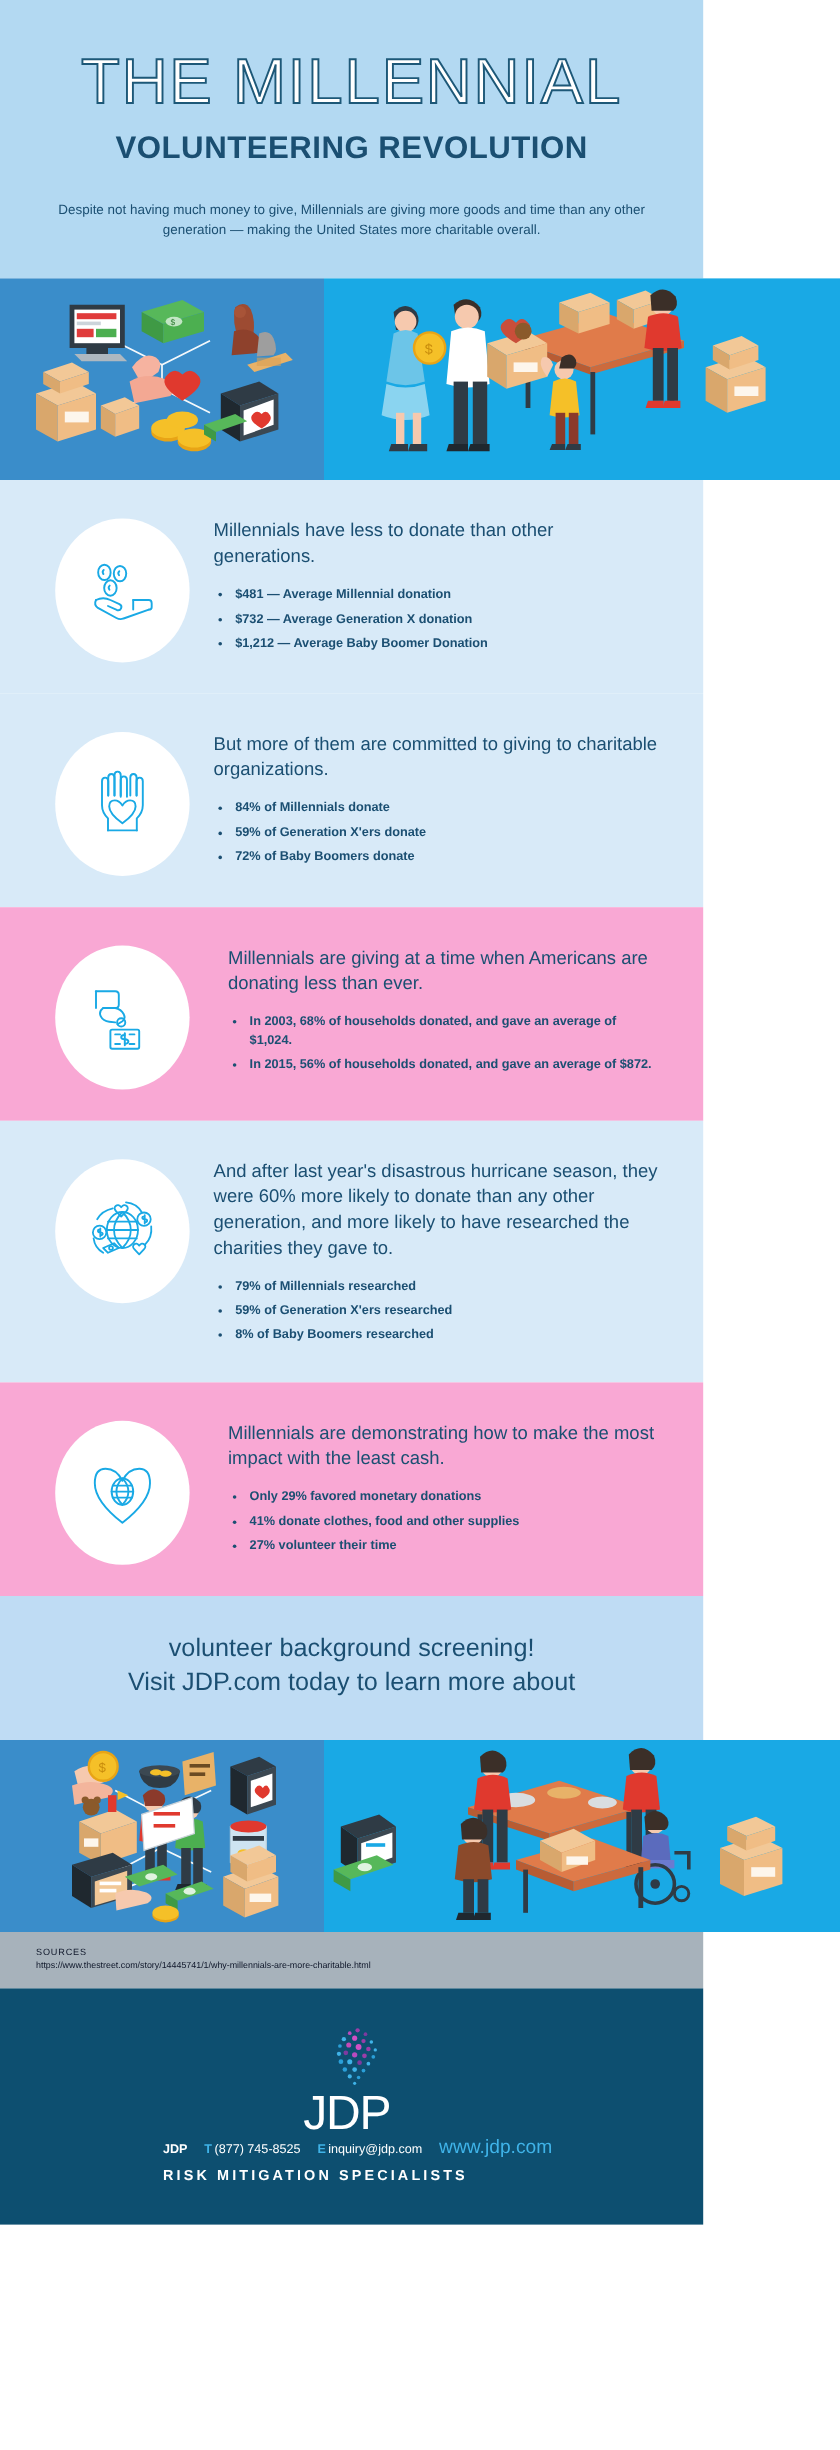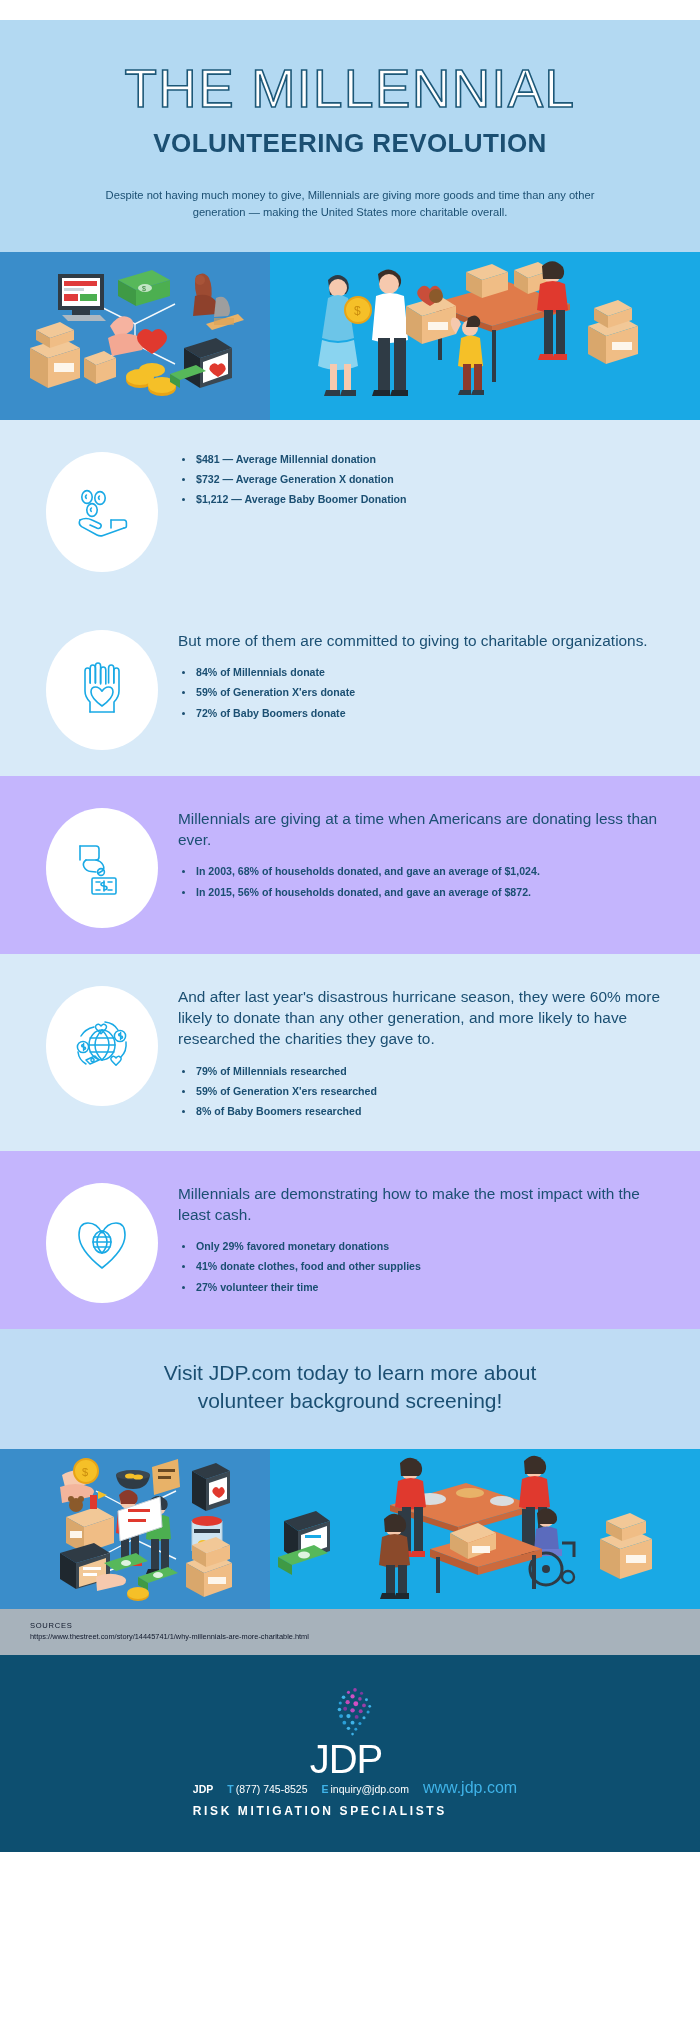--- a/index.html
+++ b/index.html
@@ -3,21 +3,21 @@
 <meta charset="utf-8">
 <style>
   * { margin:0; padding:0; box-sizing:border-box; }
   html,body { width:700px; }
   body {
     font-family:"Liberation Sans", sans-serif;
     background:#ffffff;
     width:700px;
     overflow-x:hidden;
   }
-  .page { width:700px; position:relative;margin-top:20px; }
+  .page { width:586px; position:relative; }
 
   
   .header {
     background:#b3d9f2;
     padding:42px 40px 30px 40px;
     text-align:center;
   }
   .title-outline {
     font-size:53px;
     letter-spacing:1.5px;
@@ -52,21 +52,21 @@
   .illus-band { display:flex; width:700px; height:168px; }
   .illus-left  { width:270px; background:#3a8dca; position:relative; overflow:hidden; }
   .illus-right { flex:1; background:#19a9e5; position:relative; overflow:hidden; }
   .illus-band.bottom { height:160px; }
   .illus-band.bottom .illus-left { width:270px; background:#3a8dca; }
   .illus-band.bottom .illus-right { background:#19a9e5; }
   .illus-svg { position:absolute; inset:0; width:100%; height:100%; }
 
   
   .section { display:flex; align-items:flex-start; padding:26px 30px 26px 26px; }
-  .section.alt-a { background:#c4b5fd; }
+  .section.alt-a { background:#f9a8d4;gap:12px; }
   .section.alt-b { background:#d8eaf8; }
 
   .icon-wrap {
     width:152px; flex:0 0 152px;
     display:flex; align-items:center; justify-content:center;
     padding-top:6px;
   }
   .icon-circle {
     width:112px; height:120px;
     background:#ffffff;
@@ -331,20 +331,21 @@
           <ellipse cx="22" cy="30" rx="5.2" ry="6.4"></ellipse>
           <path d="M21.4 28 q-1.6 1.4 -.2 3.4"></path>
           <path d="M10 40 q-2 4 1.6 6.6 L27 55 q3 1.6 6 .4 L54 48"></path>
           <path d="M10 40 q6 -3 12 0 l7.5 3.5 q2.4 1.2 1.4 3.4 q-1 2.2 -3.6 1.4 L20 45"></path>
           <path d="M41 40 l13 0 q2.4 0 2.4 2.8 l0 3.2 q0 2 -2.4 2"></path>
           <path d="M41 40 l0 8"></path>
         </svg>
       </div>
     </div>
     <div class="sec-body">
+      <div class="sec-head">Millennials have less to donate than other generations.</div>
       <ul class="sec-list">
         <li>$481 — Average Millennial donation</li>
         <li>$732 — Average Generation X donation</li>
         <li>$1,212 — Average Baby Boomer Donation</li>
       </ul>
     </div>
   </div>
 
   <div class="section alt-b">
     <div class="icon-wrap">
@@ -442,22 +443,22 @@
       <div class="sec-head">Millennials are demonstrating how to make the most impact with the least cash.</div>
       <ul class="sec-list">
         <li>Only 29% favored monetary donations</li>
         <li>41% donate clothes, food and other supplies</li>
         <li>27% volunteer their time</li>
       </ul>
     </div>
   </div>
 
   <div class="cta">
+    <div class="cta-text">volunteer background screening!</div>
     <div class="cta-text">Visit JDP.com today to learn more about</div>
-    <div class="cta-text">volunteer background screening!</div>
   </div>
 
   <div class="illus-band bottom">
     <div class="illus-left">
       <svg class="illus-svg" viewBox="0 0 270 160">
         <g stroke="#ffffff" stroke-width="1.4" fill="none" opacity="0.95">
           <path d="M96 42 L134 62 L176 42"></path>
           <path d="M96 110 L134 90 L176 110"></path>
           <path d="M134 62 L134 90"></path>
           <path d="M108 122 L134 112"></path>

